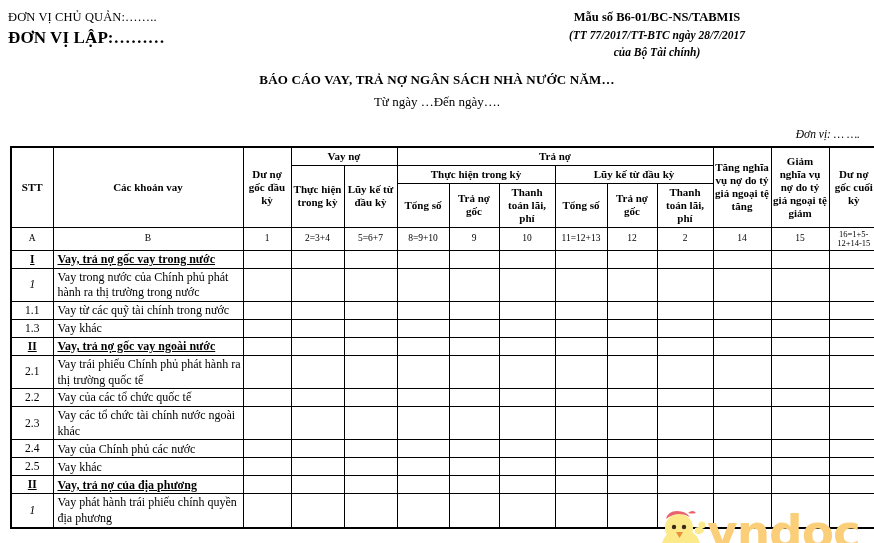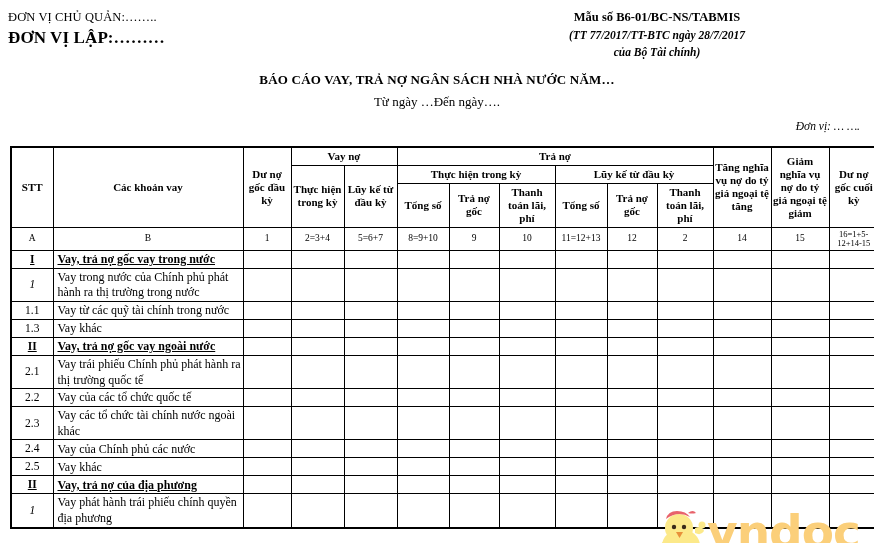--- a/index.html
+++ b/index.html
@@ -77,21 +77,21 @@
     margin-bottom: 4px;
   }
   .doc-sub {
     font-size: 13px;
     line-height: 1.5;
   }
 
   
   .unit-note {
     position: absolute;
-    top: 120px;
+    top: 128px;
     right: 14px;
     font-size: 11.5px;
     font-style: italic;
   }
 
   
   .table-wrap {
     position: absolute;
     top: 146px;
     left: 10px;

